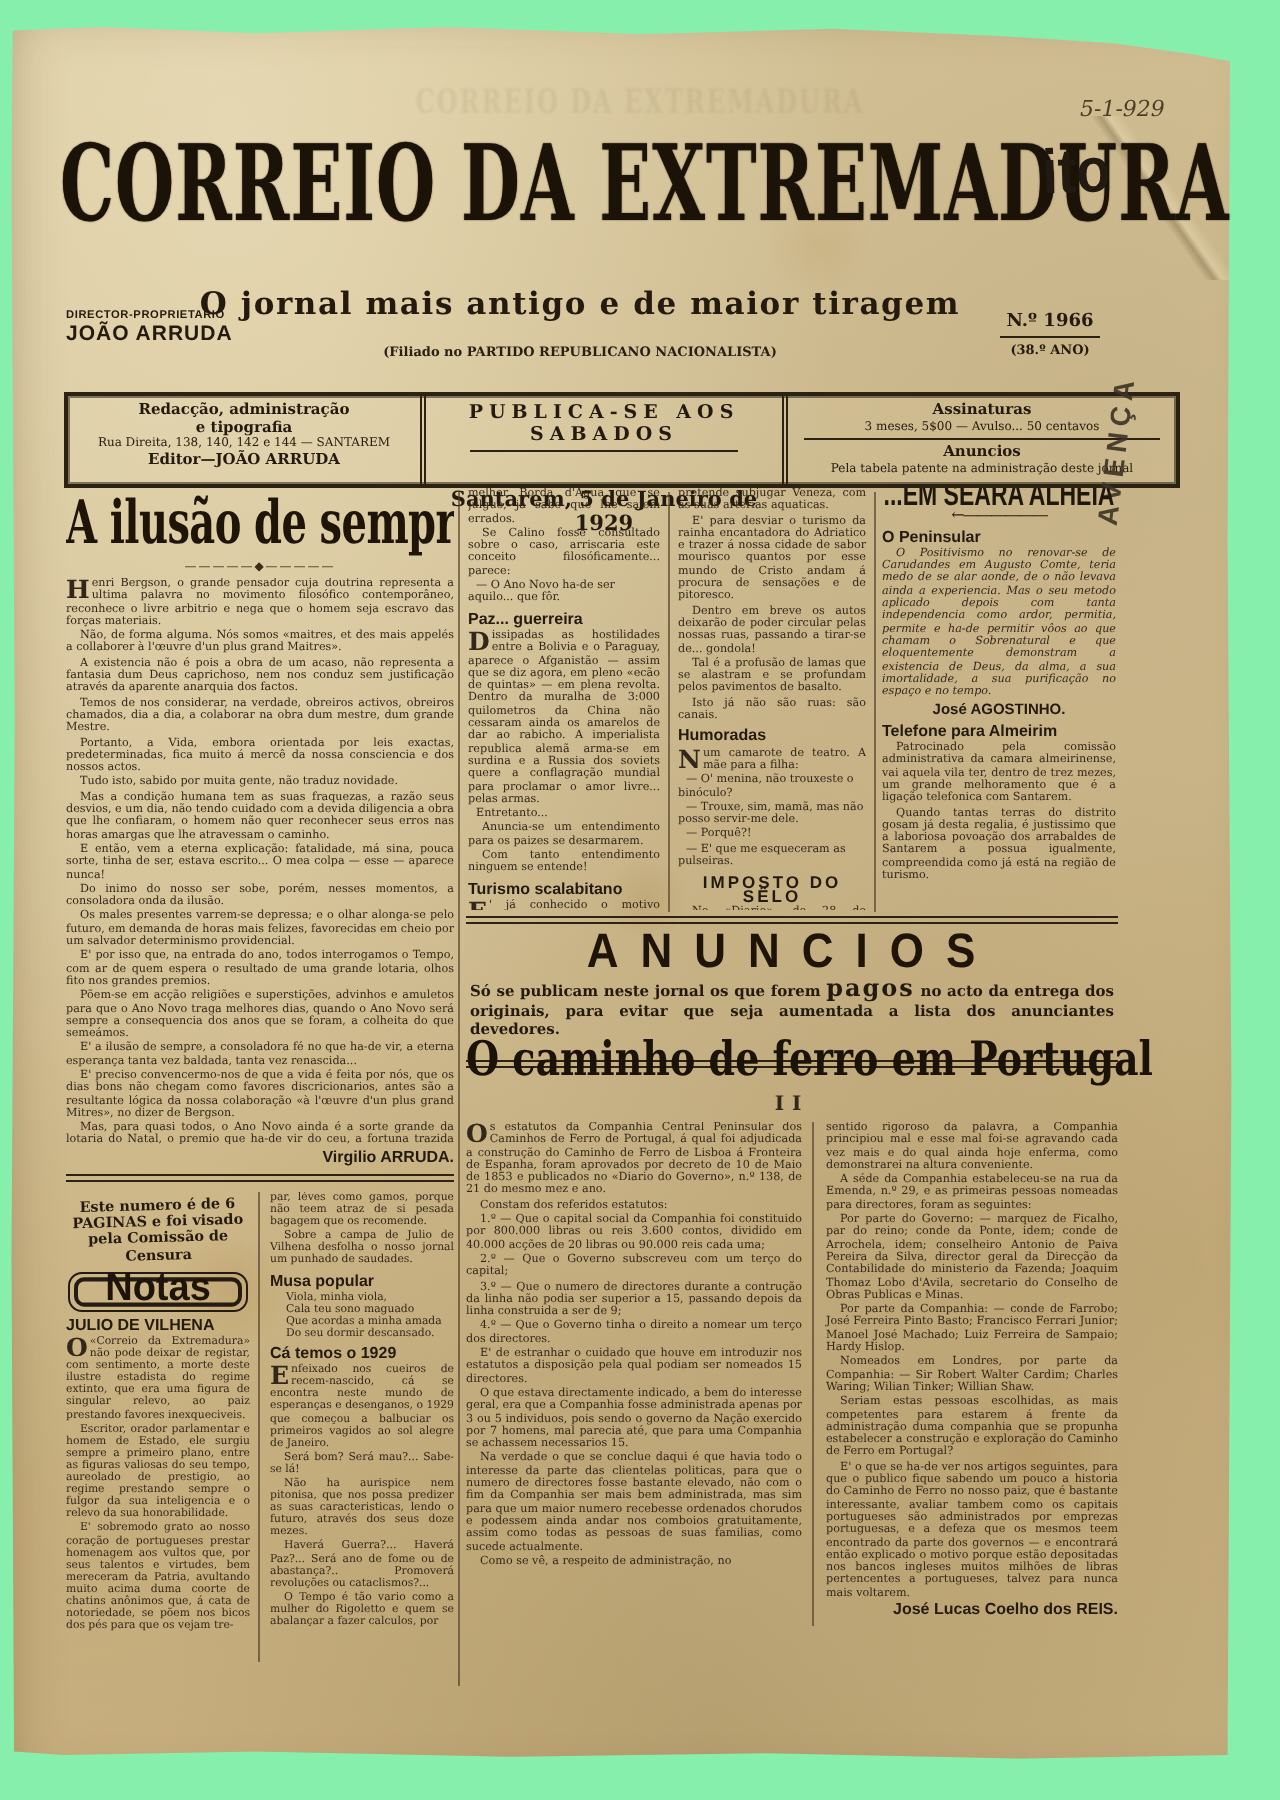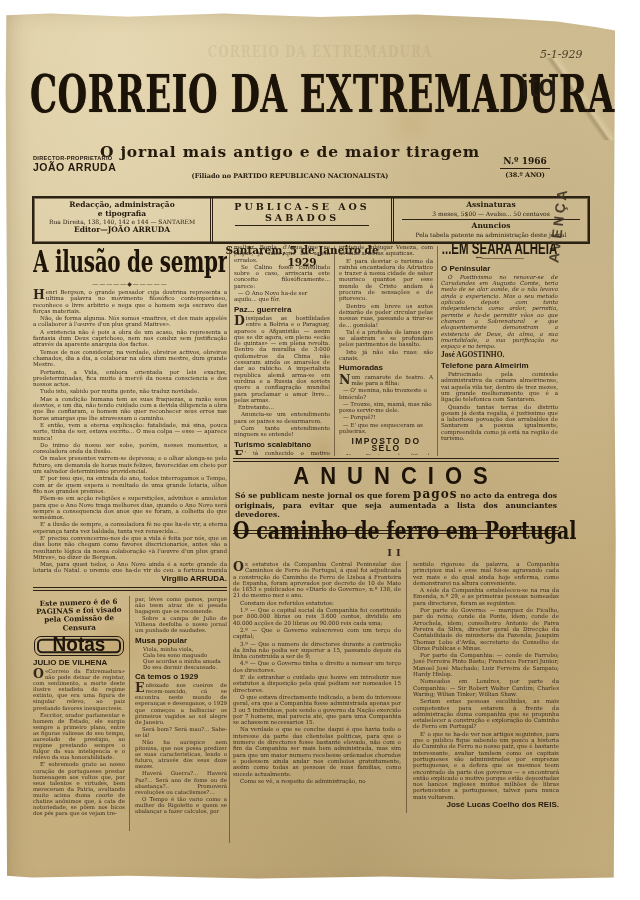--- a/index.html
+++ b/index.html
@@ -1,16 +1,16 @@
 <!DOCTYPE html>
 <html><head>
 <meta charset="utf-8">
 <style>
   html,body{margin:0;padding:0;background:#060503;}
-  .page{position:relative;width:640px;height:900px;overflow:hidden;background:#ffffff;
+  .page{position:relative;width:640px;height:900px;overflow:hidden;background:#86efac;
         font-family:"DejaVu Serif",serif;}
   .abs{position:absolute;}
   
   .paper{position:absolute;left:0;top:0;width:640px;height:900px;
     background:
       radial-gradient(ellipse at 18% 8%, rgba(255,250,225,0.30), transparent 42%),
       radial-gradient(ellipse at 85% 25%, rgba(110,85,40,0.14), transparent 50%),
       radial-gradient(ellipse at 55% 98%, rgba(110,82,35,0.20), transparent 55%),
       radial-gradient(circle at 8% 85%, rgba(150,110,45,0.16), transparent 32%),
       radial-gradient(circle at 93% 70%, rgba(140,100,40,0.18), transparent 30%),
@@ -66,21 +66,21 @@
   .body-sm{font-size:5.4px;line-height:6.1px;}
   .para{margin:0 0 1px;text-indent:7px;text-align:justify;}
   .para.noindent{text-indent:0;}
   .para.dialog{text-indent:4px;text-align:left;}
   .para.italic{font-style:italic;text-indent:7px;}
   .dropcap{float:left;font-size:12.5px;line-height:10px;font-weight:bold;padding:1px 1px 0 0;text-indent:0;}
   .subhead{font-family:"Liberation Sans",sans-serif;font-weight:bold;font-size:8px;
     margin:4px 0 2px;color:#241a0d;}
   .subhead.center{text-align:center;letter-spacing:1.5px;font-size:8.5px;}
   .verse{margin:1px 0 1px 8px;text-align:left;}
-  .sig{text-align:left;font-family:Liberation Serif, serif;font-weight:bold;
+  .sig{text-align:center;font-family:Liberation Sans, sans-serif;font-weight:bold;
     font-size:7.5px;margin:3px 0 0;color:#241a0d;}
   .sig-line{position:relative;text-align:right;font-family:"Liberation Sans",sans-serif;
     font-weight:bold;font-size:8px;color:#241a0d;margin-top:2px;}
   .rule-dbl{border-top:1px solid #2c2315;border-bottom:1px solid #2c2315;height:2px;margin:4px 0 5px;}
   
   .lower{display:flex;}
   .subcol-l{width:92px;padding-right:4px;border-right:1px solid rgba(80,62,38,.65);height:235px;overflow:hidden;}
   .subcol-r{width:92px;padding-left:5px;height:235px;overflow:hidden;}
   .censor{font-weight:bold;font-size:7.2px;line-height:8.2px;text-align:center;
     transform:rotate(-1.5deg);margin:3px 2px 4px;color:#241a0d;}

